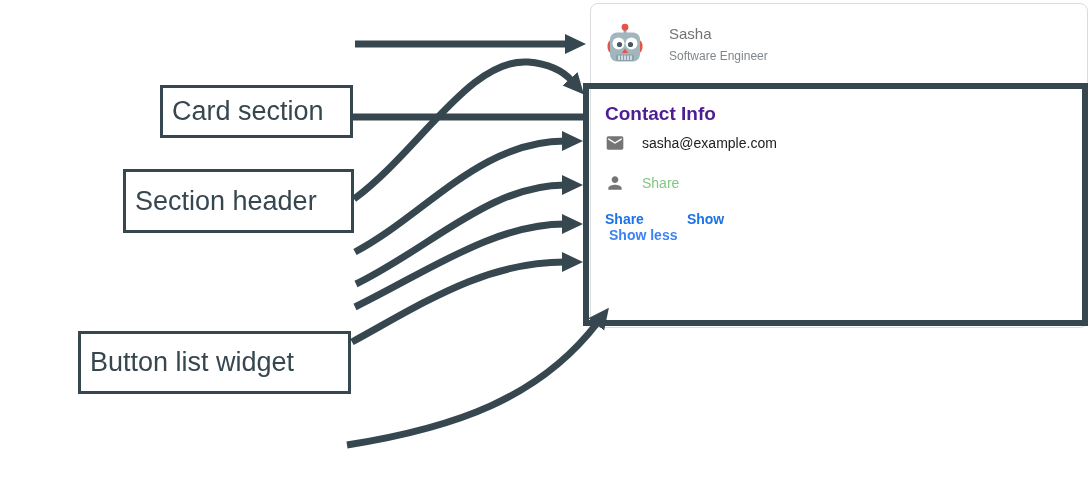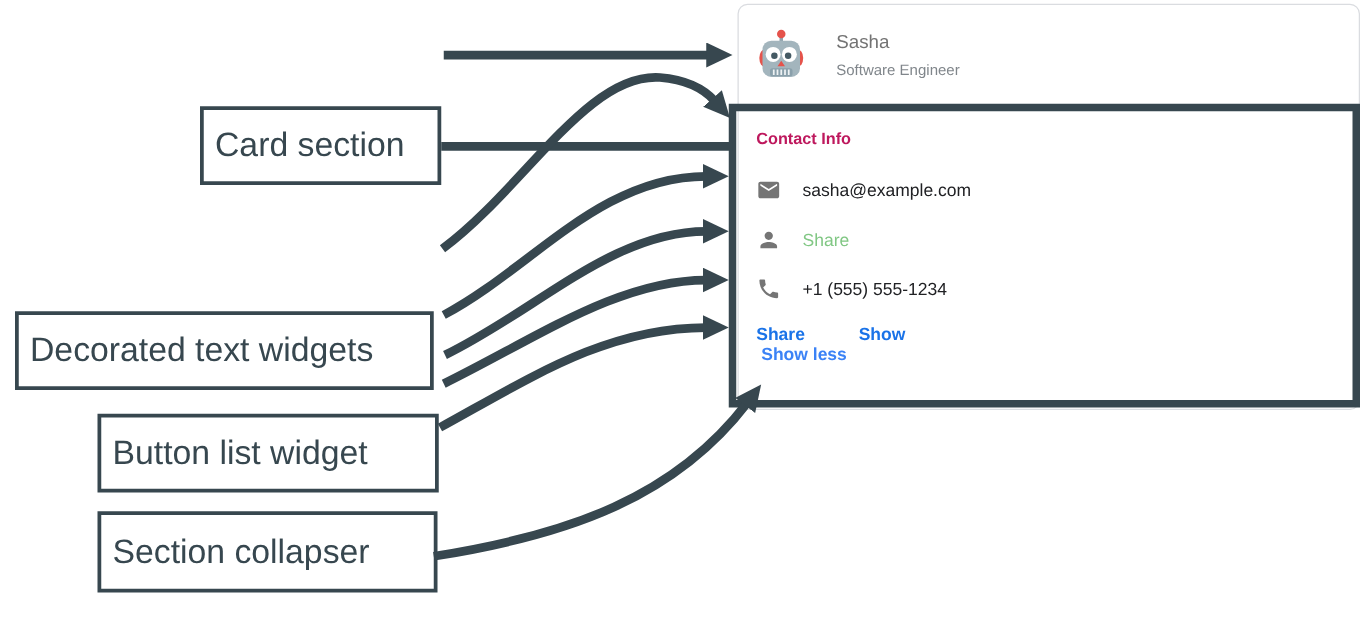--- a/index.html
+++ b/index.html
@@ -10,21 +10,21 @@
   }
 
   
   .label-box {
     position:absolute; background:#ffffff; border:3px solid #37474f;
     color:#37474f; font-size:27px; line-height:1;
     display:flex; align-items:center; padding:0 9px; white-space:nowrap;
     z-index:3;
   }
   .lb-card-header      { left:160px; top:12px;  width:195px; height:65px; }
-  .lb-card-section     { left:160px; top:85px;  width:193px; height:63px; }
+  .lb-card-section     { left:160px; top:85px;  width:193px; height:53px; }
   .lb-section-header   { left:123px; top:169px; width:231px; height:64px; }
   .lb-decorated-text   { left:12px;  top:249px; width:335px; height:63px; }
   .lb-button-list      { left:78px;  top:331px; width:273px; height:63px; }
   .lb-section-collapser{ left:78px;  top:409px; width:272px; height:65px; }
 
   
   .card {
     position:absolute; left:590px; top:3px; width:498px; height:325px;
     background:#ffffff; border:1px solid #dadce0; border-radius:8px; z-index:1;
   }
@@ -36,23 +36,23 @@
 
   
   .section-frame {
     position:absolute; left:583px; top:83px; width:505px; height:243px;
     border:6px solid #37474f; z-index:2; pointer-events:none;
   }
 
   .section-content {
     position:absolute; left:605px; top:97px; width:460px; z-index:2;
   }
-  .section-title { margin-top:6px; font-size:13px; font-weight:bold; color:#be185d; }
+  .section-title { margin-top:6px; font-size:19px; font-weight:bold; color:#4c1d95; }
   .dt-row { display:flex; align-items:center; gap:17px; height:20px; }
-  .dt-row.r1 { margin-top:24px; }
+  .dt-row.r1 { margin-top:8px; }
   .dt-row.r2 { margin-top:20px; }
   .dt-row.r3 { margin-top:19px; }
   .dt-icon { width:20px; height:20px; flex:0 0 20px; }
   .dt-text { font-size:14px; color:#202124; }
   .dt-text.green { color:#81c784; }
   .buttons-row { display:flex; gap:43px; margin-top:18px;text-align:right; }
   .text-button { font-size:14px; font-weight:bold; color:#1a73e8; cursor:pointer; }
   .collapser { padding-left:4px; font-size:14px; font-weight:bold; color:#3b82f6; cursor:pointer; }
 
   
@@ -63,28 +63,25 @@
   .arrow-overlay path.shaft { fill:none; stroke:#37474f; stroke-width:7; }
 </style>
 </head>
 <body>
 
 <div class="stage">
 
   <div class="label-box lb-card-section">
     <span>Card section</span>
   </div>
-  <div class="label-box lb-decorated-text">
-    <span>Decorated text widgets</span>
+  <div class="label-box lb-section-header">
+    <span>Section header</span>
   </div>
   <div class="label-box lb-button-list">
     <span>Button list widget</span>
-  </div>
-  <div class="label-box lb-section-collapser">
-    <span>Section collapser</span>
   </div>
 
   <div class="card">
     <div class="card-header">
 
       <svg class="avatar" width="44" height="44" viewBox="0 0 44 44">
         <rect x="20.6" y="4" width="2.8" height="8" fill="#90a4ae"></rect>
         <circle cx="22" cy="5.2" r="3.4" fill="#e5534b"></circle>
         <path d="M5.5 17 a4.5 6.5 0 0 1 4.5 -6.5 v14 a4.5 6.5 0 0 1 -4.5 -6.5 z" fill="#e5534b" transform="translate(-1,7)"></path>
         <path d="M38.5 17 a4.5 6.5 0 0 0 -4.5 -6.5 v14 a4.5 6.5 0 0 0 4.5 -6.5 z" fill="#e5534b" transform="translate(1,7)"></path>
@@ -122,26 +119,20 @@
       <span class="dt-text">sasha@example.com</span>
     </div>
 
     <div class="dt-row r2">
       <svg class="dt-icon" viewBox="0 0 24 24" fill="#757575">
         <path d="M12 12c2.21 0 4-1.79 4-4s-1.79-4-4-4-4 1.79-4 4 1.79 4 4 4zm0 2c-2.67 0-8 1.34-8 4v2h16v-2c0-2.66-5.33-4-8-4z"></path>
       </svg>
       <span class="dt-text green">Share</span>
     </div>
 
-    <div class="dt-row r3">
-      <svg class="dt-icon" viewBox="0 0 24 24" fill="#757575">
-        <path d="M6.62 10.79c1.44 2.83 3.76 5.14 6.59 6.59l2.2-2.21c.27-.27.67-.36 1.02-.24 1.12.37 2.33.57 3.57.57.55 0 1 .45 1 1V20c0 .55-.45 1-1 1-9.39 0-17-7.61-17-17 0-.55.45-1 1-1h3.5c.55 0 1 .45 1 1 0 1.25.2 2.45.57 3.57.11.35.03.74-.25 1.02l-2.2 2.2z"></path>
-      </svg>
-      <span class="dt-text">+1 (555) 555-1234</span>
-    </div>
 
     <div class="buttons-row">
       <span class="text-button">Share</span>
       <span class="text-button">Show</span>
     </div>
 
     <div class="collapser">Show less</div>
   </div>
 
   <svg class="arrow-overlay" viewBox="0 0 1090 494">

